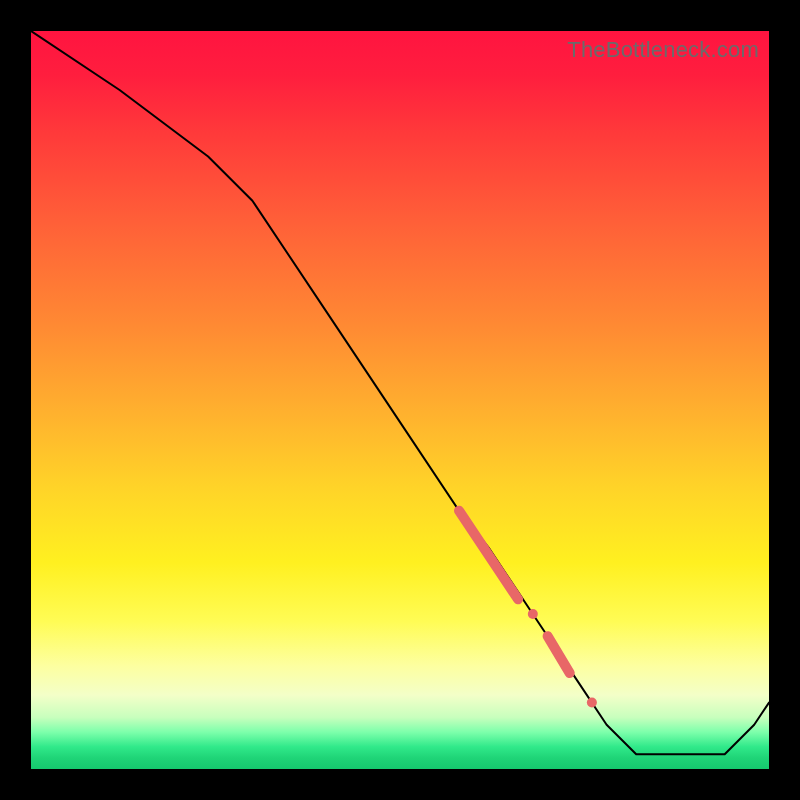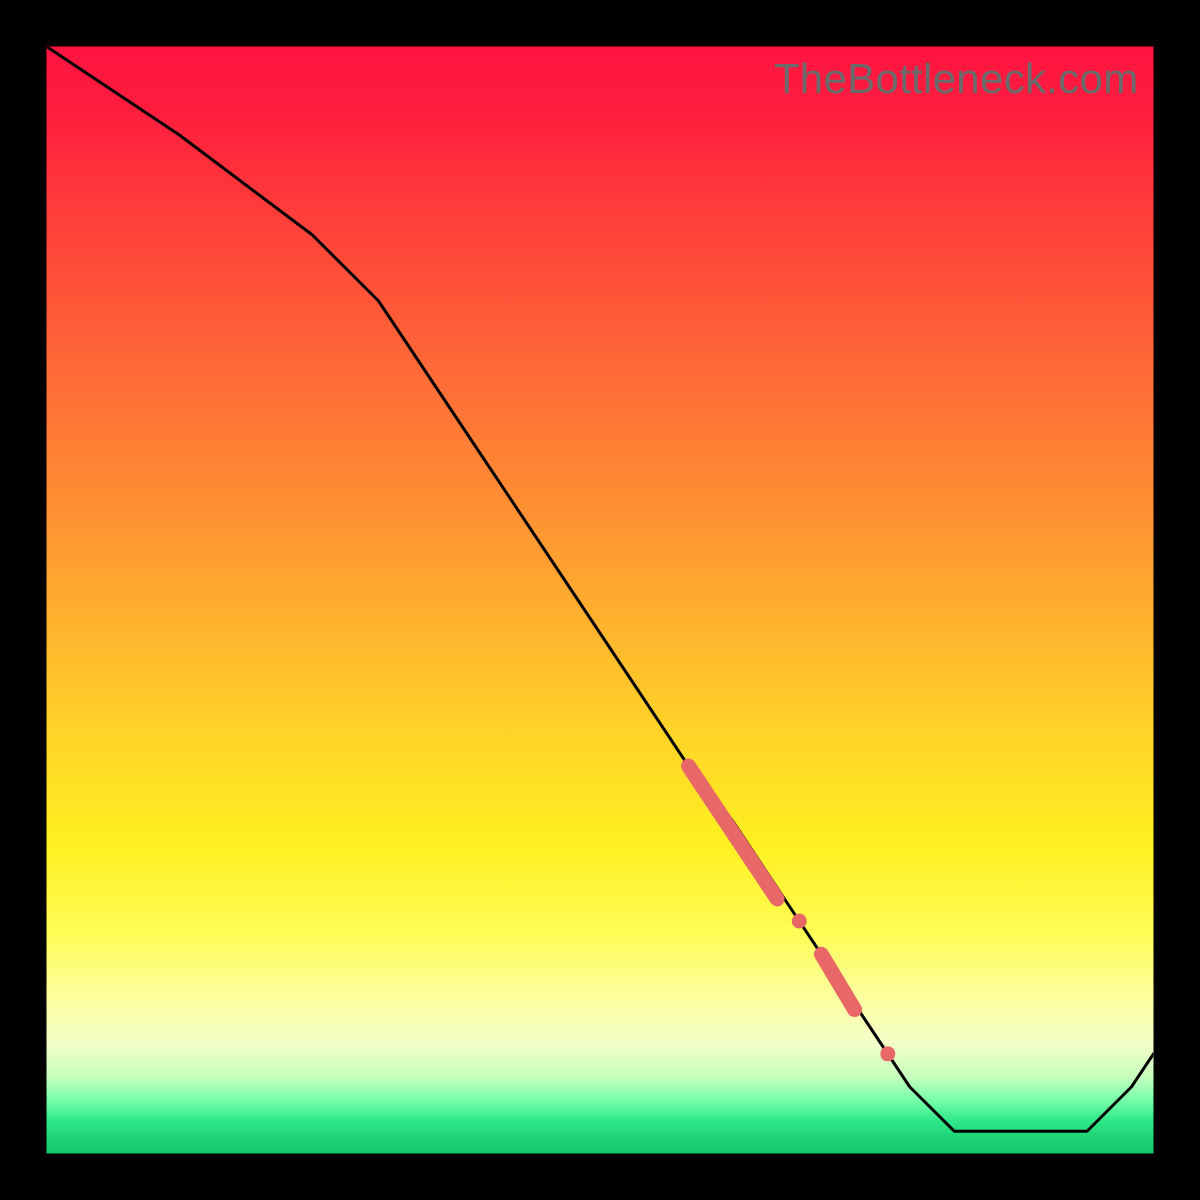--- a/index.html
+++ b/index.html
@@ -42,21 +42,21 @@
       #30e98a 97%,
       #1fd477 98.5%,
       #15c96e 100%
     );
   }
   .watermark {
     position: absolute;
     top: 6px;
     right: 10px;
     color: #6b6b6b;
-    font-size: 28px;
+    font-size: 22px;
     letter-spacing: 0.2px;
     font-weight: 400;
     user-select: none;
   }
   svg.overlay {
     position: absolute;
     left: 0;
     top: 0;
     width: 738px;
     height: 738px;

